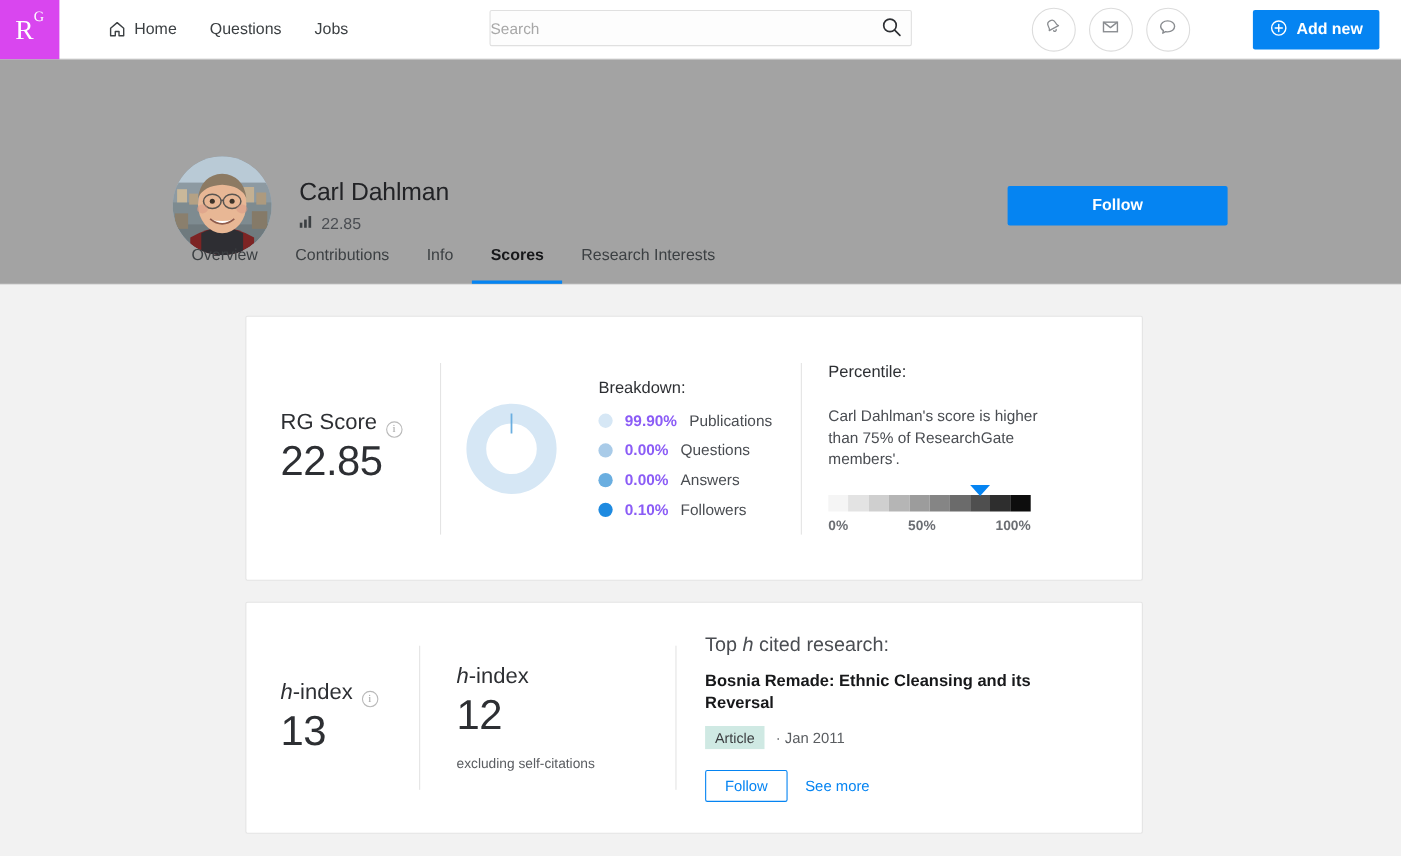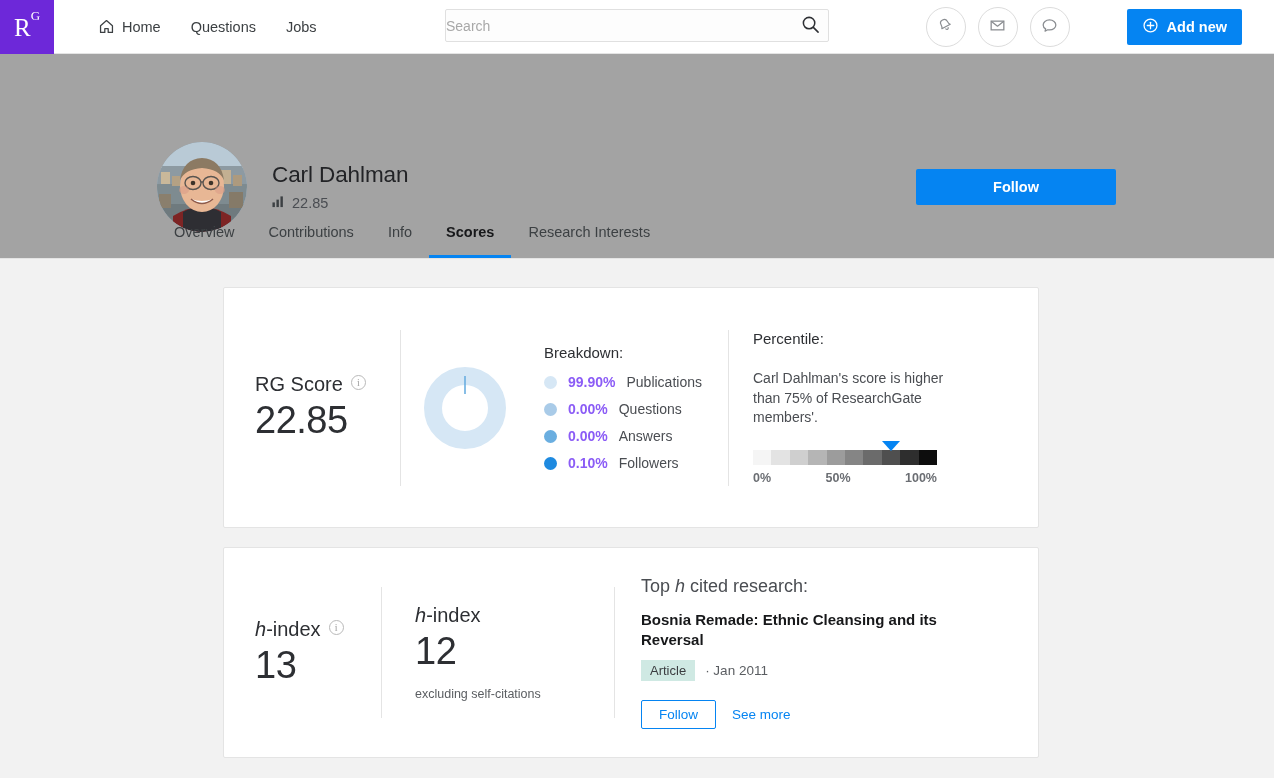--- a/index.html
+++ b/index.html
@@ -16,21 +16,21 @@
   #topnav {
     position: relative;
     height: 54px;
     background: #ffffff;
     border-bottom: 1px solid #e4e4e4;
     display: flex;
     align-items: center;
   }
   #rg-logo {
     width: 54px; height: 54px;
-    background: #6d28d9;
+    background: #d946ef;
     display: flex; align-items: center; justify-content: center;
     flex: 0 0 54px;
   }
   #rg-logo .rg-text {
     color: #ffffff;
     font-family: "Liberation Serif", serif;
     font-size: 25px;
     line-height: 1;
     letter-spacing: 0px;
     position: relative;
@@ -70,21 +70,21 @@
     width: 26px; height: 26px;
     background: none; border: none; cursor: pointer;
     padding: 0;
     display: flex; align-items: center; justify-content: center;
   }
 
   #nav-right {
     position: absolute; right: 0; top: 0;
     height: 54px;
     display: flex; align-items: center;
-    padding-right: 32px;
+    padding-right: 20px;
   }
   .circle-btn {
     width: 40px; height: 40px;
     border: 1px solid #dcdcdc;
     border-radius: 50%;
     background: #fff;
     display: flex; align-items: center; justify-content: center;
     cursor: pointer;
     margin-left: 12px;
   }
@@ -180,21 +180,21 @@
   #card-rgscore { top: 287px; height: 241px; }
   #card-hindex  { top: 547px; height: 211px; }
 
   
   .rg-row { display: flex; height: 100%; align-items: stretch; }
   .col-score {
     width: 176px;
     display: flex; flex-direction: column; justify-content: center;
     padding-left: 31px;
   }
-  .label-row { display: flex; align-items: flex-start; gap: 8px; }
+  .label-row { display: flex; align-items: flex-end; gap: 8px; }
   .metric-label { font-size: 20px; color: #2d2f33; }
   .metric-value { font-size: 38px; color: #2d2f33; line-height: 1.12; margin-top: 3px; letter-spacing: -0.5px;}
   .info-icon {
     width: 15px; height: 15px; border-radius: 50%;
     border: 1px solid #b9b9b9;
     color: #9e9e9e;
     font-size: 10px;
     font-family: "Liberation Serif", serif;
     display: inline-flex; align-items: center; justify-content: center;
     line-height: 1;

